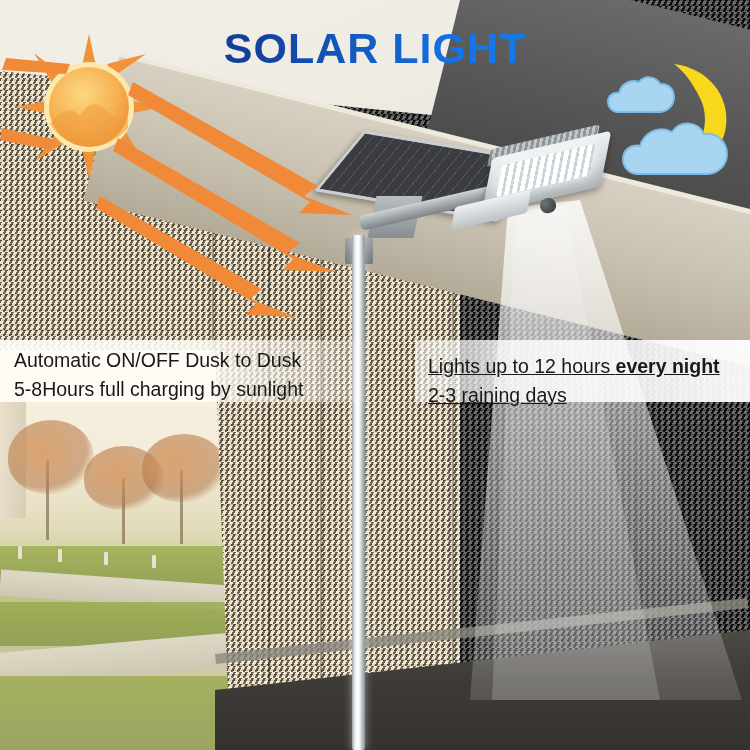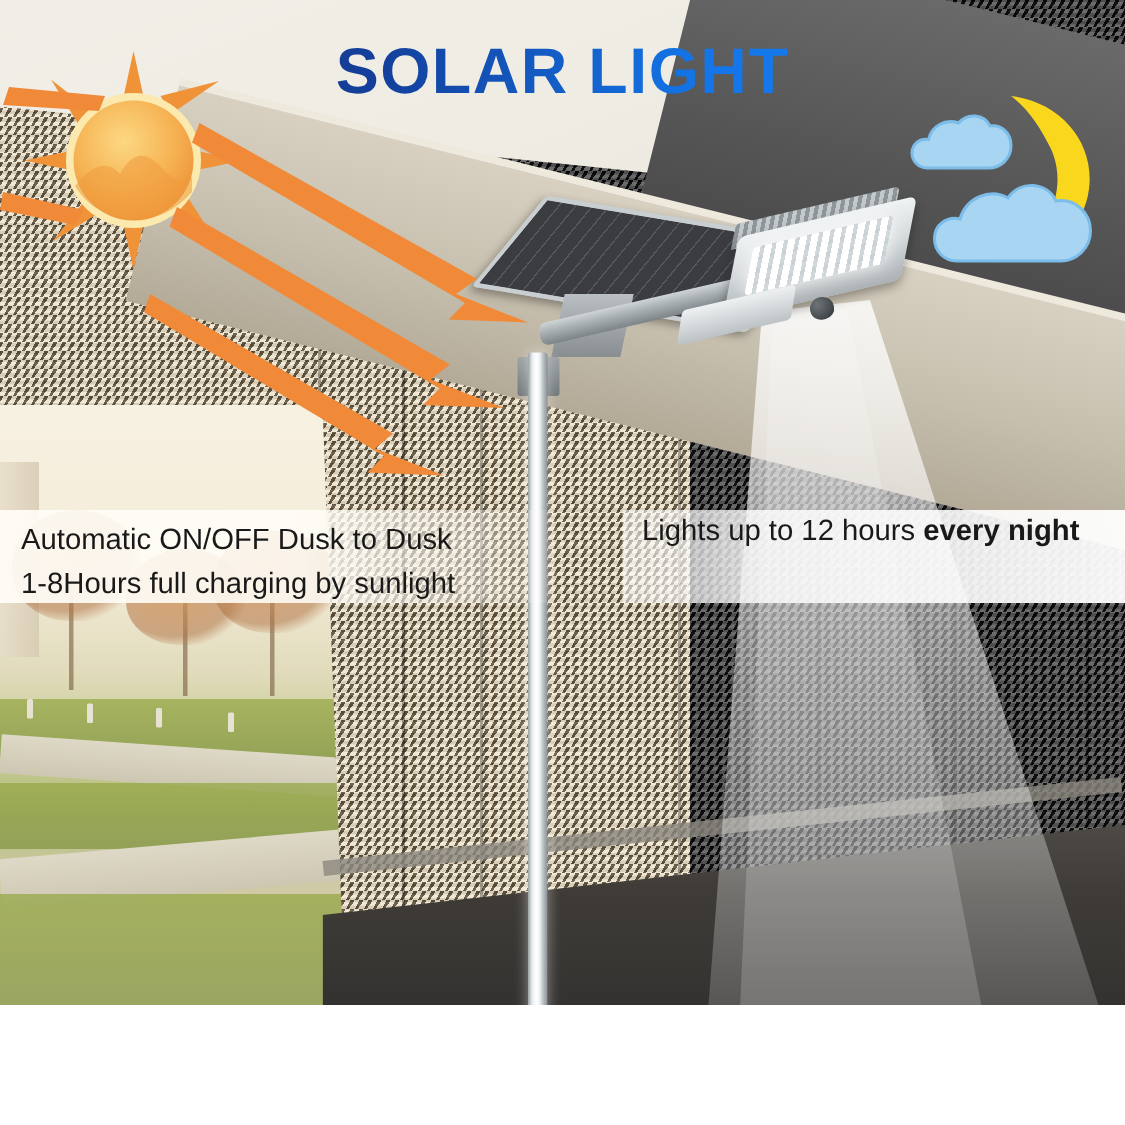--- a/index.html
+++ b/index.html
@@ -7,21 +7,21 @@
     padding: 0;
     background: #ffffff;
   }
   body {
     font-family: "Liberation Sans", sans-serif;
   }
 
   #poster {
     position: relative;
     width: 750px;
-    height: 670px;
+    height: 750px;
     overflow: hidden;
     background: #3b82f6;
   }
 
   
   .mesh-base {
     position: absolute;
     inset: 0;
     background:
       repeating-linear-gradient(118deg,
@@ -337,21 +337,21 @@
       rgba(255,255,255,0.90) 70%, rgba(255,255,255,0.95) 100%);
   }
   .caption {
     position: absolute;
     color: #191919;
     font-size: 19.5px;
     line-height: 29px;
     white-space: nowrap;
   }
   .cap-left  { left: 14px;  top: 346px; }
-  .cap-right { left: 428px; top: 340px; }
+  .cap-right { left: 428px; top: 352px; text-decoration: underline; }
   .cap-bold  { font-weight: bold; }
 </style>
 </head>
 <body>
 
 <div id="poster">
 
   <div class="mesh-base"></div>
   <div class="mesh-night"></div>
   <div class="mesh-day"></div>
@@ -476,20 +476,21 @@
     </g>
   </svg>
 
   <div class="title">SOLAR LIGHT</div>
 
   <div class="band-left"></div>
   <div class="band-right"></div>
 
   <div class="caption cap-left">
     <div>Automatic ON/OFF Dusk to Dusk</div>
-    <div>1-8Hours full charging by sunlight</div>
+    <div>5-8Hours full charging by sunlight</div>
   </div>
 
   <div class="caption cap-right">
     <div><span>Lights up to 12 hours </span><span class="cap-bold">every night</span></div>
+    <div>2-3 raining days</div>
   </div>
 
 </div>
 
 </body></html>

